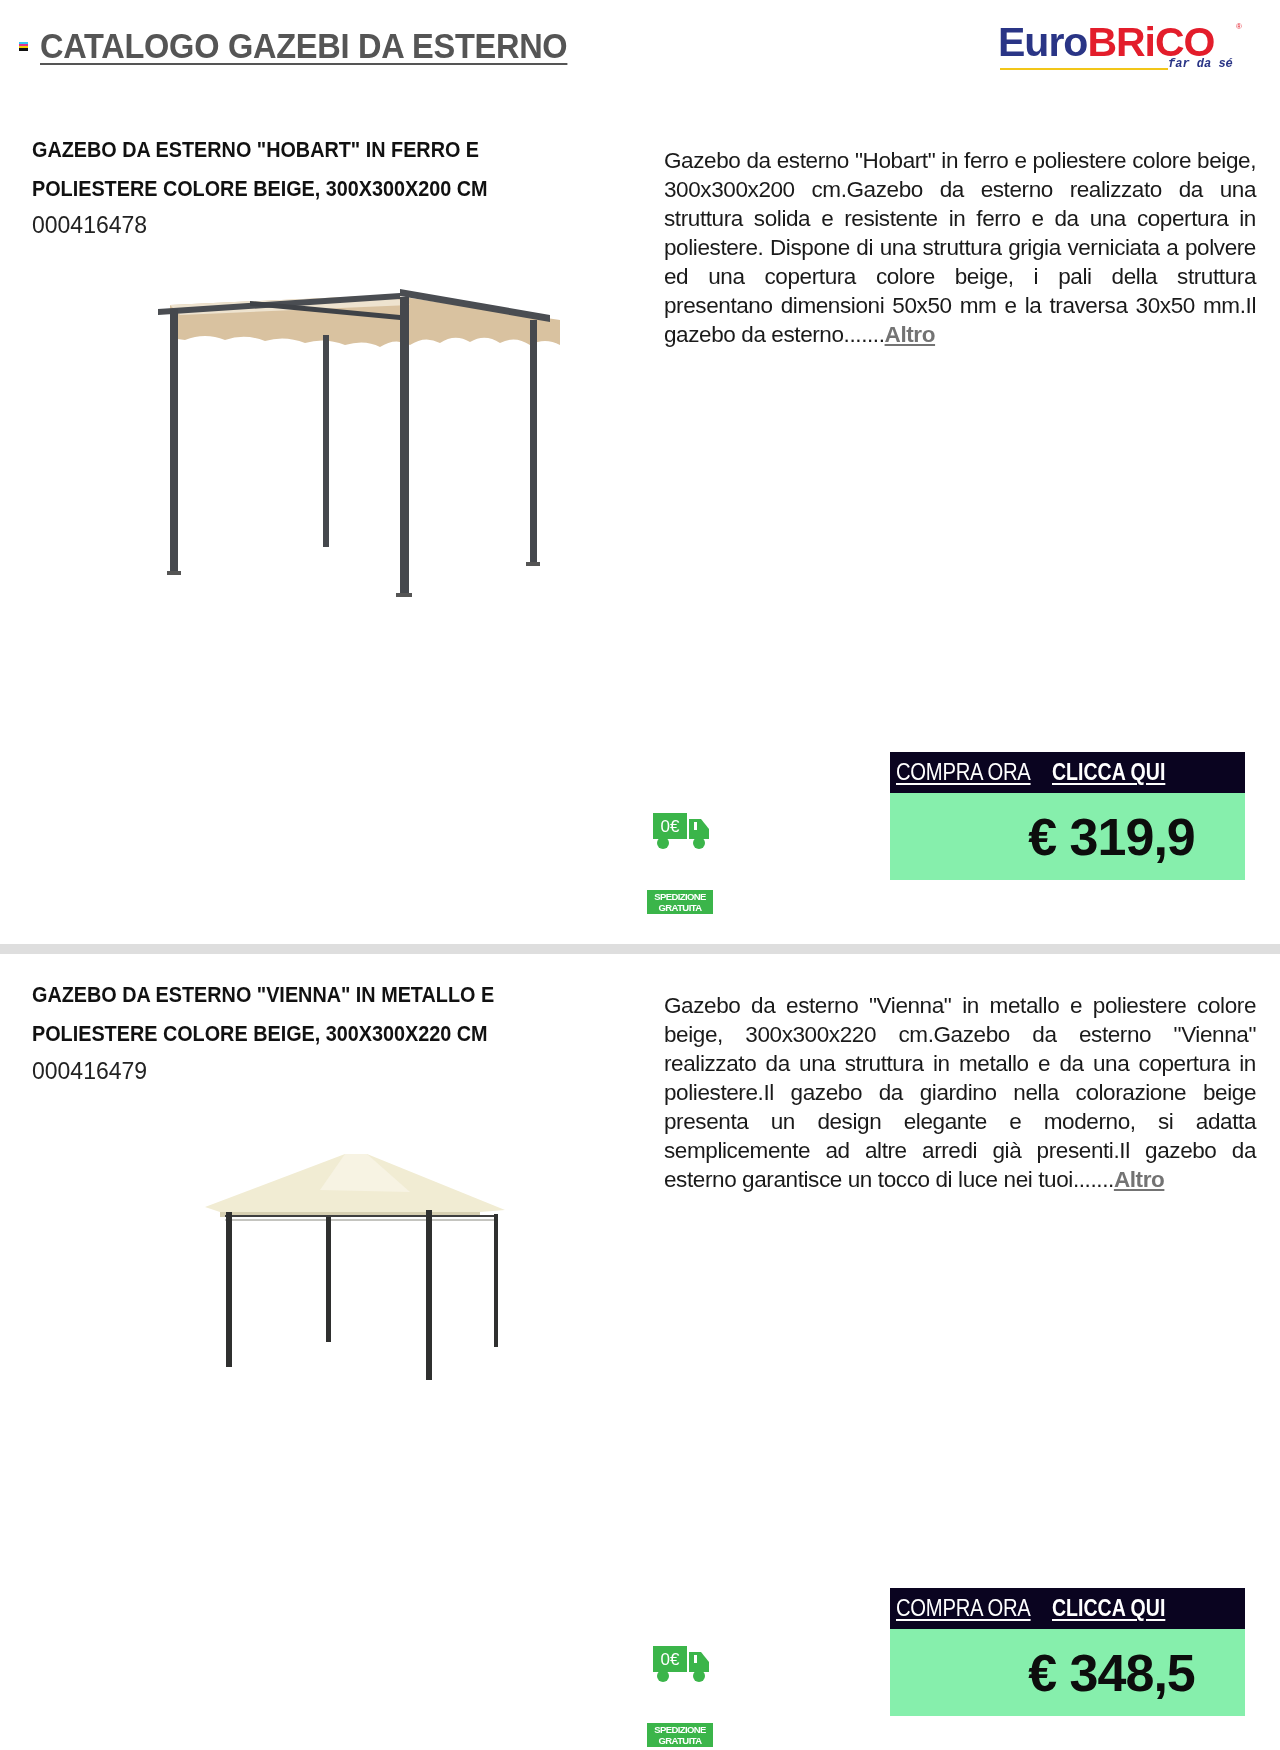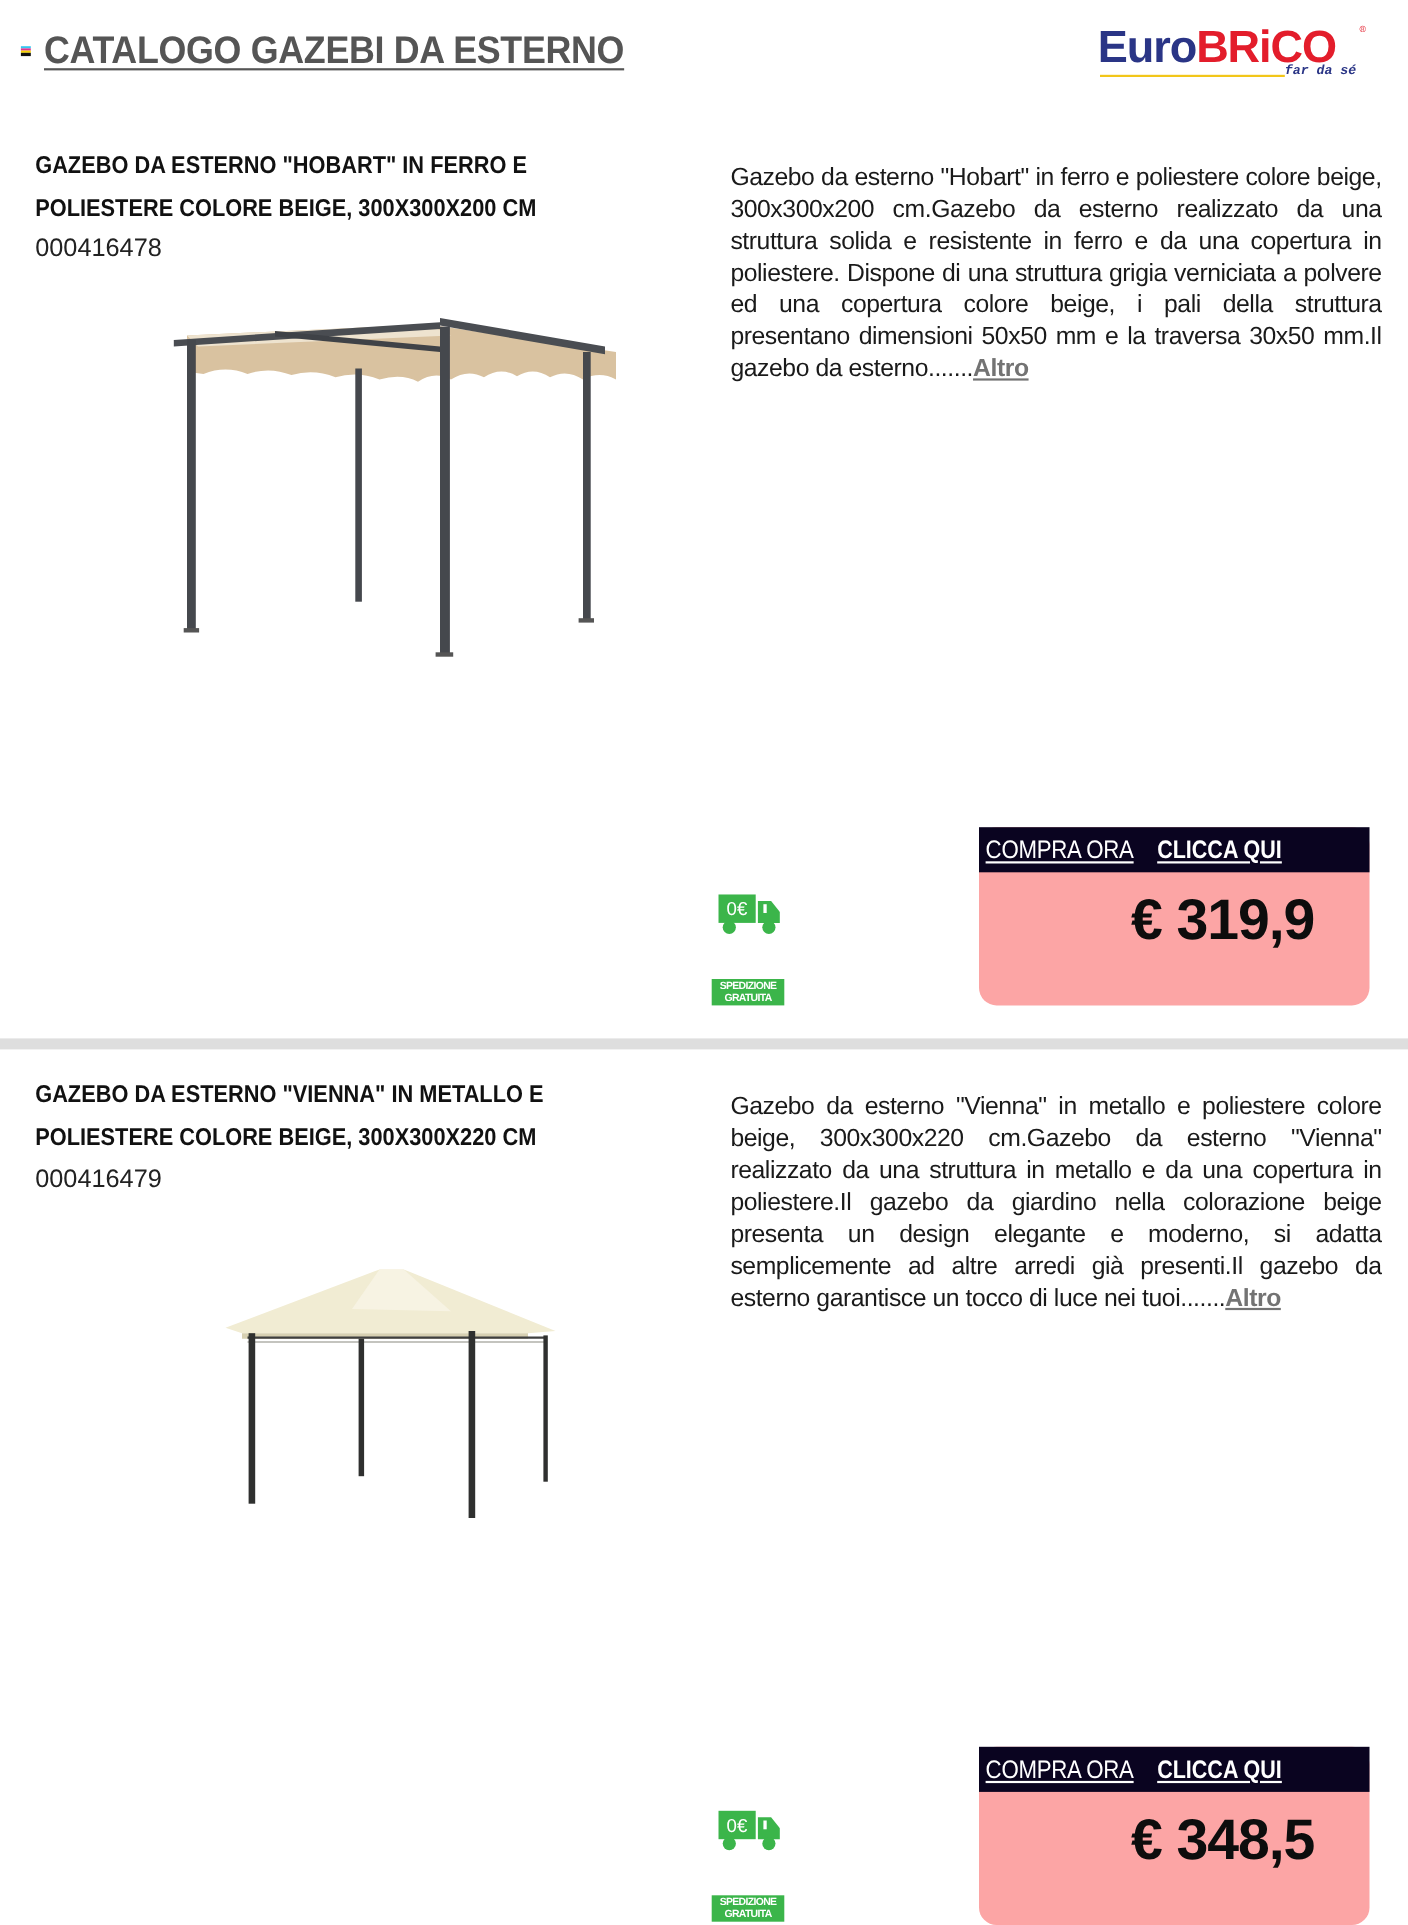--- a/index.html
+++ b/index.html
@@ -41,21 +41,21 @@
   .p-image { position: absolute; }
 
   .ship-badge { position: absolute; width: 66px; height: 66px; }
   .ship-truck { position: absolute; left: 6px; top: 0; width: 56px; height: 38px; }
   .ship-label {
     position: absolute; left: 0; top: 42px; width: 66px; height: 24px; background: #3bb54a;
     color: #fff; font-size: 9.5px; font-weight: bold; line-height: 11px; text-align: center;
     padding-top: 1px; letter-spacing: -0.6px; font-family: "Liberation Sans", sans-serif; margin-top: 35px;
   }
 
-  .price-box { position: absolute; left: 890px; width: 355px; height: 162px; background: #fca5a5; border-radius: 16px; }
+  .price-box { position: absolute; left: 890px; width: 355px; height: 128px; background: #86efac; }
   .price-head { position: absolute; left: 0; top: 0; width: 355px; height: 41px; background: #0a0420; }
   .cta-compra { position: absolute; left: 6px; top: 7px; color: #fff; font-size: 23px;
     text-decoration: underline; text-underline-offset: 3px; transform: scaleX(0.88); transform-origin: left;
     white-space: nowrap; letter-spacing: -0.3px; }
   .cta-clicca { position: absolute; left: 162px; top: 7px; color: #fff; font-size: 23px; font-weight: bold;
     text-decoration: underline; text-underline-offset: 3px; transform: scaleX(0.85); transform-origin: left;
     white-space: nowrap; }
   .price-value { position: absolute; left: 0; top: 55px; width: 355px; text-align: center;
     font-size: 52px; font-weight: bold; color: #0d0d0d; letter-spacing: -1px; margin-left: 44px; }
 

